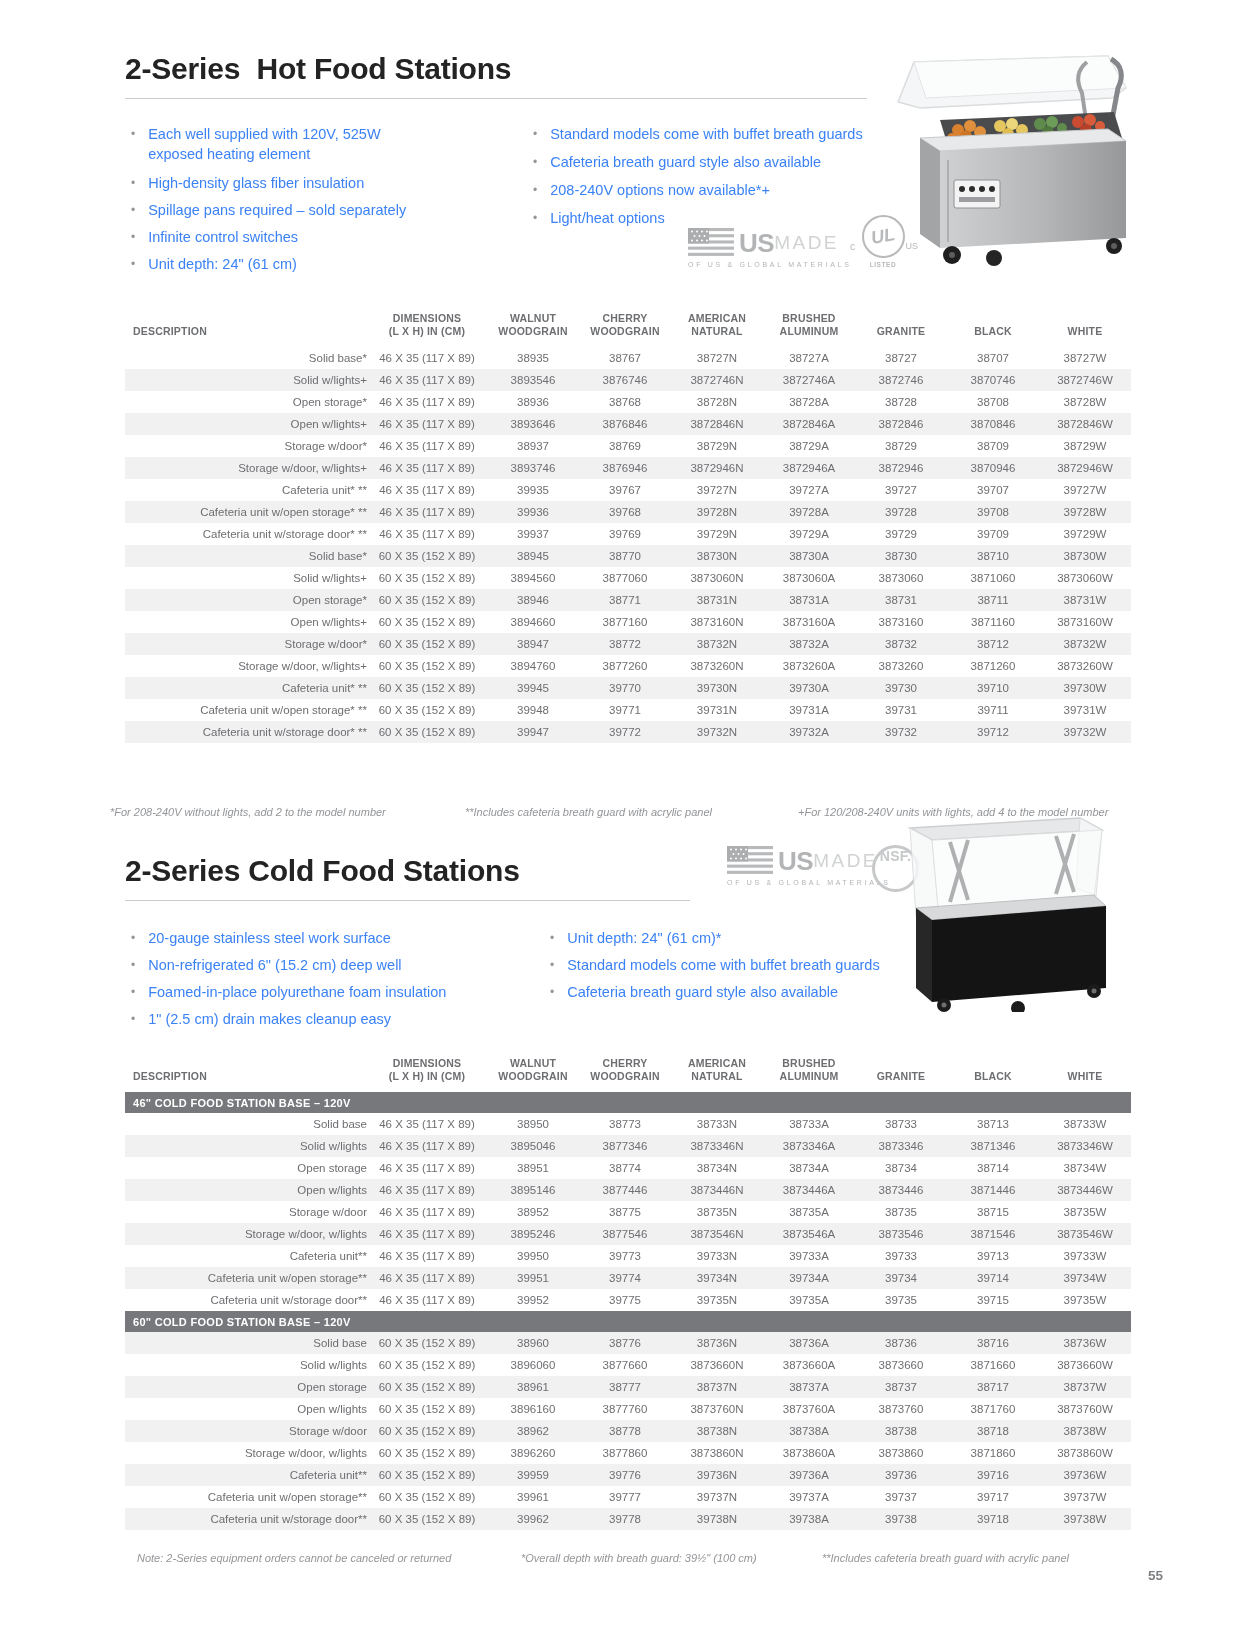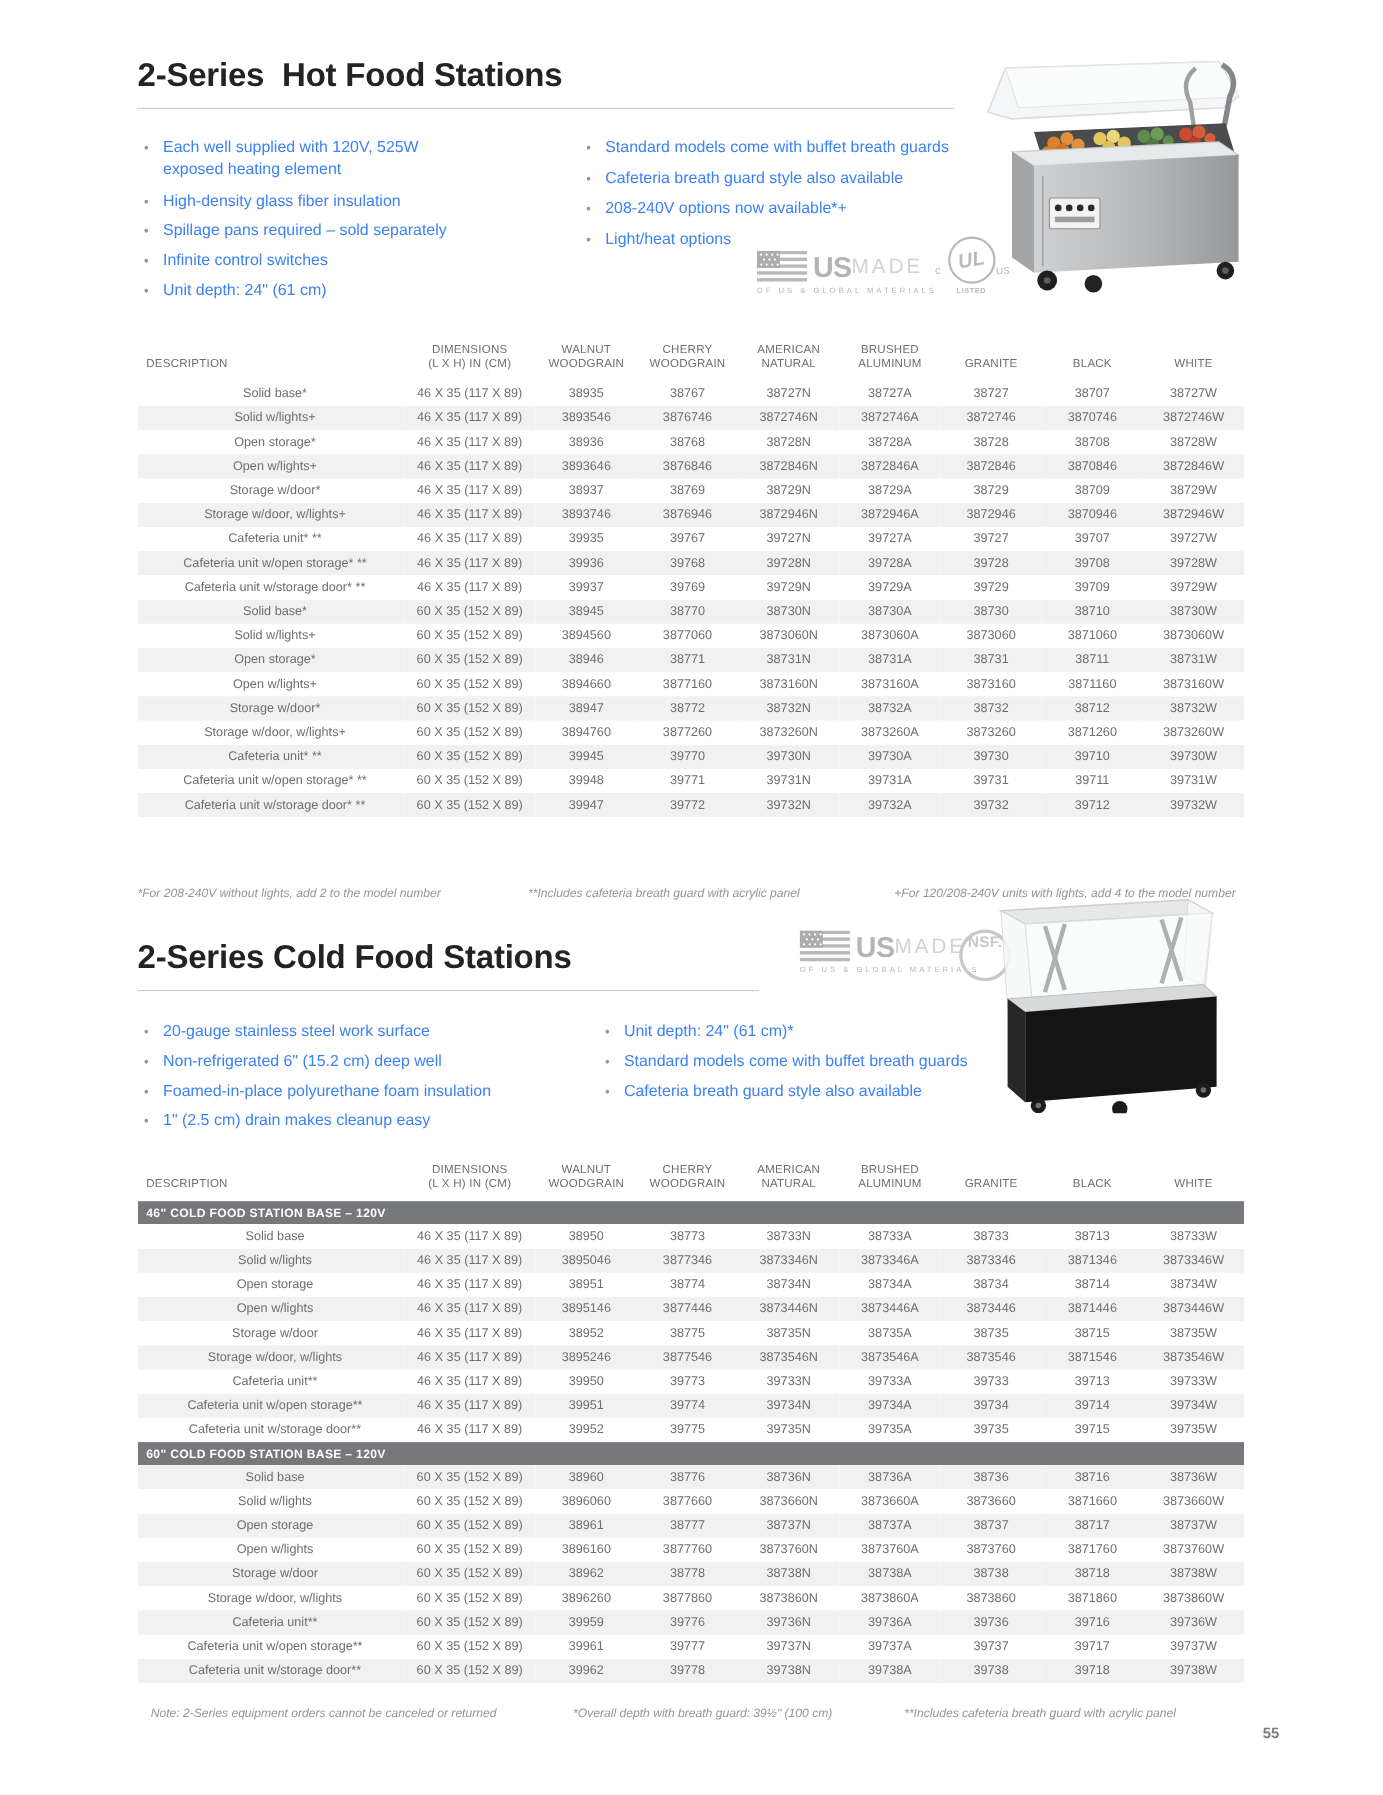--- a/index.html
+++ b/index.html
@@ -9,24 +9,24 @@
   .title{font-size:30px;font-weight:bold;color:#232323;letter-spacing:-0.2px;white-space:pre}
   .rule{height:1px;background:#c9cbcc}
   ul.bullets{list-style:none}
   ul.bullets li{display:flex;margin-bottom:7px;font-size:14.5px;line-height:20px;color:#3b82f6}
   ul.bullets li::before{content:"•";color:#939598;font-size:12px;margin-right:13px;line-height:20px;flex:0 0 auto}
   ul.bullets li span{white-space:pre-line}
   ul.bullets.wide li{margin-bottom:8px}
   
   table.spec{border-collapse:collapse;table-layout:fixed;width:1006px;font-size:11.5px;color:#6d6e71}
   table.spec thead tr{height:56px}
-  table.spec th{font-size:10.5px;font-weight:normal;color:#6d6e71;vertical-align:bottom;padding-bottom:9px;white-space:pre-line;text-align:center;line-height:13px;letter-spacing:0.2px}
+  table.spec th{font-size:10.5px;font-weight:bold;color:#6d6e71;vertical-align:bottom;padding-bottom:9px;white-space:pre-line;text-align:center;line-height:13px;letter-spacing:0.2px}
   table.spec th.desc{text-align:left;padding-left:8px}
   table.spec td{height:22px;text-align:center;padding:0;white-space:nowrap;overflow:hidden}
-  table.spec td:first-child{text-align:center;padding-left:8px}
+  table.spec td:first-child{text-align:right;padding-left:8px}
   table.spec tr.stripe{background:#f1f1f2}
   table.spec td.secbar{background:#77787b;color:#fff;font-weight:bold;font-size:11px;text-align:left;padding-left:8px;height:21px;letter-spacing:0.3px}
   .footnotes{height:14px}
   .footnotes span{position:absolute;top:0;font-style:italic;font-size:11px;color:#939598;white-space:nowrap}
   .pagenum{font-size:13.5px;font-weight:bold;color:#7d7f82}
   
   .usmade-row{display:flex;align-items:center}
   .us-bold{font-size:26px;font-weight:bold;color:#b2b4b6;letter-spacing:-0.5px;margin-left:5px;line-height:30px}
   .us-light{font-size:19px;font-weight:normal;color:#d0d2d3;letter-spacing:2.5px;line-height:30px}
   .usmade-sub{font-size:7px;letter-spacing:2.7px;color:#b2b4b6;margin-top:3px;white-space:nowrap}
@@ -395,21 +395,21 @@
         <td>39772</td>
         <td>39732N</td>
         <td>39732A</td>
         <td>39732</td>
         <td>39712</td>
         <td>39732W</td>
       </tr>
     </tbody>
 </table>
 
-<div class="abs footnotes" style="left:125px;top:806px;width:1006px">
+<div class="abs footnotes" style="left:110px;top:806px;width:1006px">
   <span style="left:0">*For 208-240V without lights, add 2 to the model number</span>
   <span style="left:355px">**Includes cafeteria breath guard with acrylic panel</span>
   <span style="left:688px">+For 120/208-240V units with lights, add 4 to the model number</span>
 </div>
 
 <h1 class="abs title" style="left:125px;top:854px">2-Series Cold Food Stations</h1>
 <div class="abs rule" style="left:125px;top:900px;width:565px"></div>
 
 <div class="abs" style="left:727px;top:846px">
   <div class="usmade-row">

